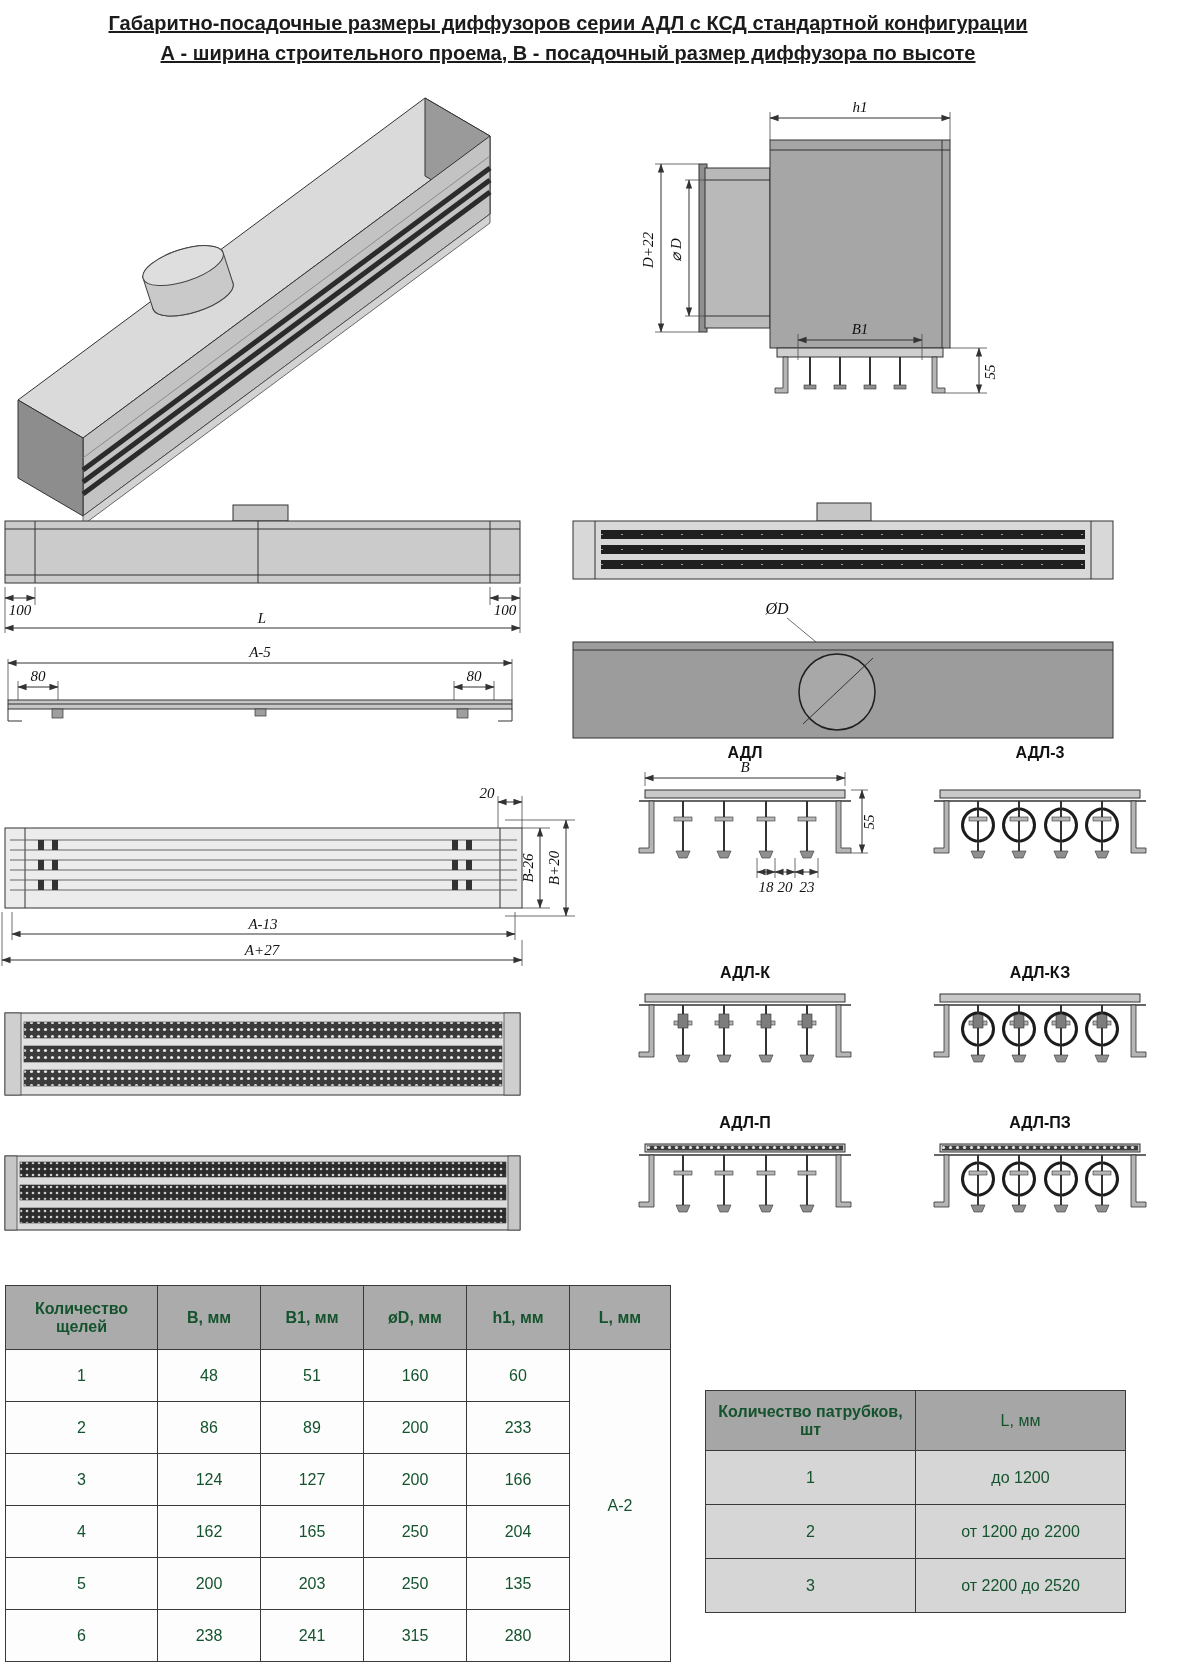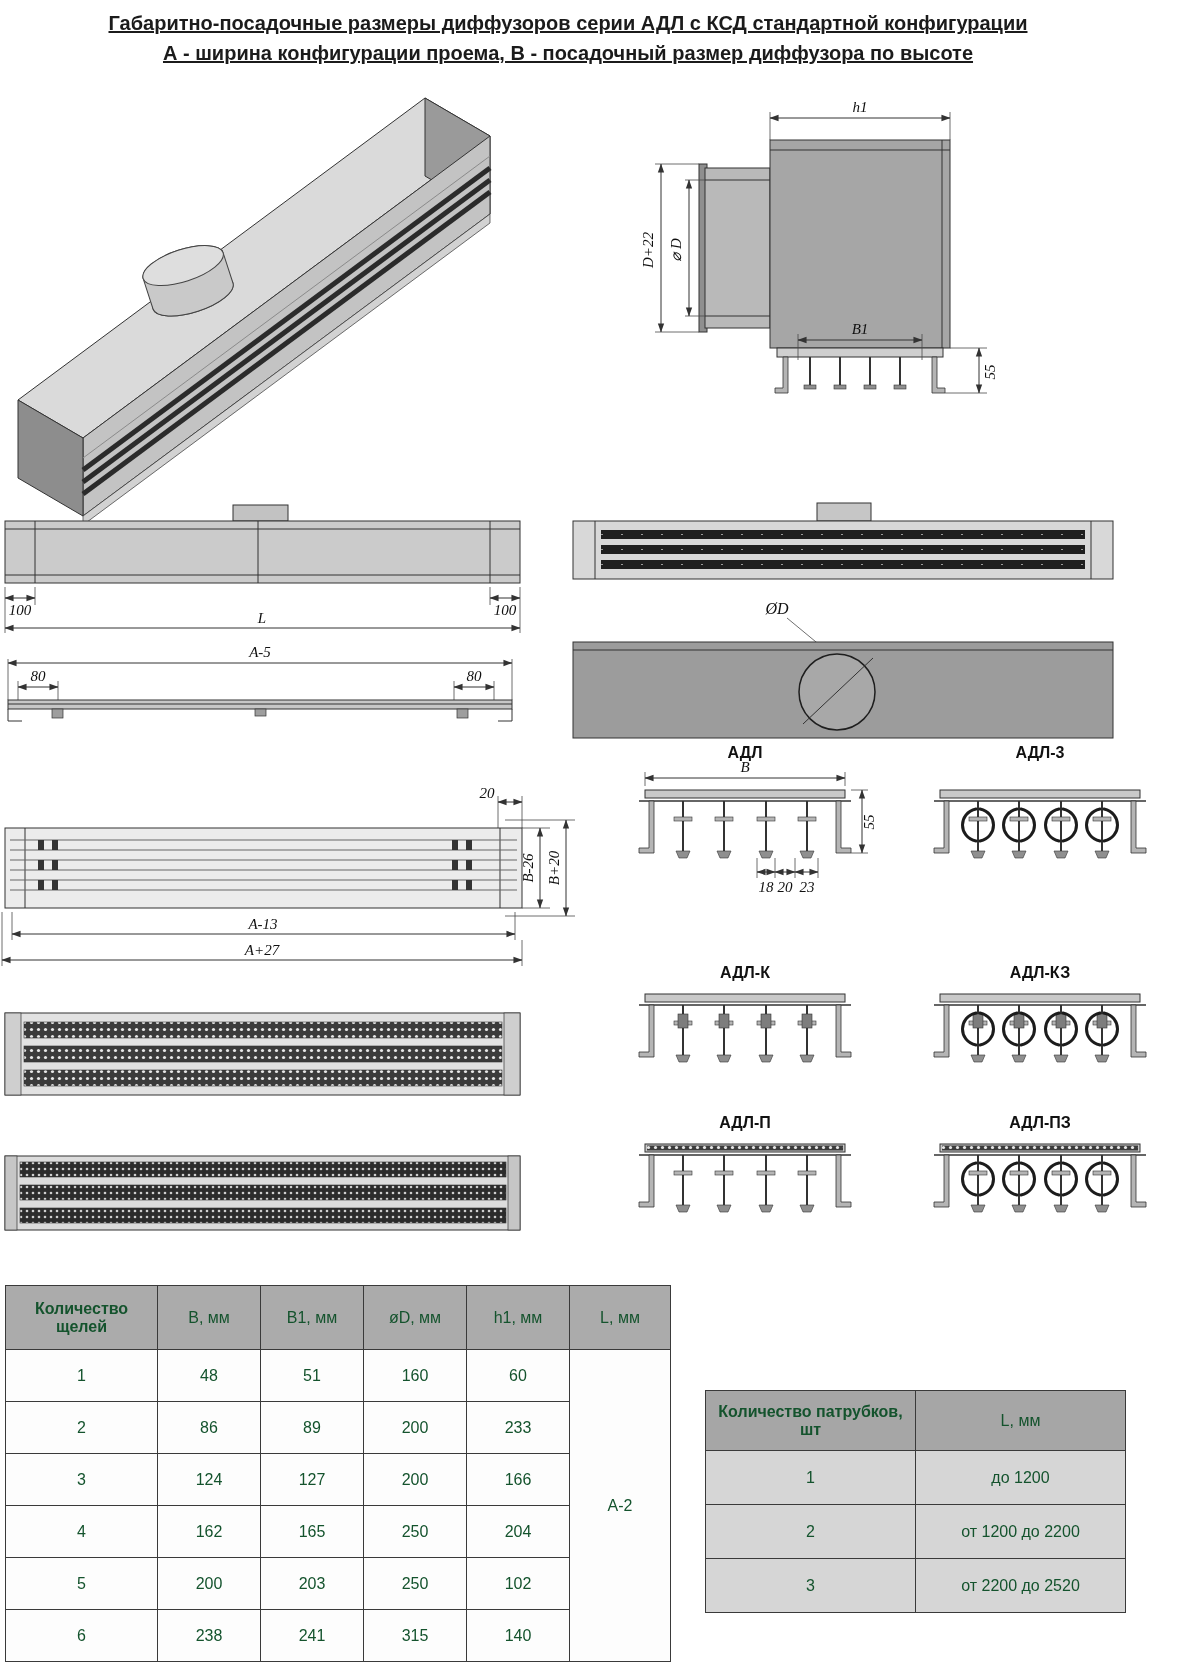--- a/index.html
+++ b/index.html
@@ -10,21 +10,21 @@
   .title div{text-decoration:underline}
   svg{display:block}
   .oln{stroke:#333;stroke-width:1;fill:none}
   .ext{stroke:#4a4a4a;stroke-width:0.8}
   .dim{stroke:#333;stroke-width:1;marker-start:url(#arr);marker-end:url(#arr)}
   .dtx{font:italic 15px "Liberation Serif",serif;fill:#101010;text-anchor:middle}
   .plabel{font:bold 16px "Liberation Sans",sans-serif;fill:#111;text-anchor:middle}
   table{border-collapse:collapse;table-layout:fixed;font-size:16px;color:#14532d}
   th,td{border:1px solid #3a3a3a;text-align:center;vertical-align:middle;padding:2px}
   .t1{width:665px}
-  .t1 th{background:#ababab;height:64px;font-weight:normal}
+  .t1 th{background:#ababab;height:64px;font-weight:bold}
   .t1 th:first-child{font-weight:bold}
   .t1 td{height:52px;background:#fdfdfd}
   .t2{width:420px}
   .t2 th{background:#a6a6a6;height:60px;font-weight:normal}
   .t2 th:first-child{font-weight:bold}
   .t2 td{height:54px;background:#d6d6d6}
 </style>
 </head>
 <body>
 
@@ -75,21 +75,21 @@
         <rect x="157" y="20" width="10" height="14"></rect>
       </g>
       <g id="prof-p-extra">
         <rect x="2" y="1.5" width="196" height="5" fill="url(#dots)"></rect>
       </g>
     </defs>
   </svg>
 
   <div class="abs title" style="left:0;top:8px">
     <div>Габаритно-посадочные размеры диффузоров серии АДЛ с КСД стандартной конфигурации</div>
-    <div>А - ширина конфигурации проема, В - посадочный размер диффузора по высоте</div>
+    <div>А - ширина строительного проема, В - посадочный размер диффузора по высоте</div>
   </div>
 
   <svg class="abs" style="left:0;top:70px" width="560" height="470">
     <polygon points="18,330 425,28 490,66 83,368" fill="#dadada" stroke="#333"></polygon>
     <polygon points="425,28 490,66 490,144 425,106" fill="#9a9a9a" stroke="#333"></polygon>
     <polygon points="83,368 490,66 490,144 83,446" fill="#c3c3c3" stroke="#333"></polygon>
     <polygon points="18,330 83,368 83,446 18,408" fill="#8d8d8d" stroke="#333"></polygon>
     <polygon points="83,446 490,144 490,153 83,455" fill="#d2d2d2" stroke="#333" stroke-width="0.7"></polygon>
     <line x1="83" y1="388" x2="490" y2="86" stroke="#8a8a8a" stroke-width="1"></line>
     <line x1="83" y1="400" x2="490" y2="98" stroke="#2b2b2b" stroke-width="5"></line>
@@ -390,28 +390,28 @@
           <td>162</td>
           <td>165</td>
           <td>250</td>
           <td>204</td>
         </tr>
         <tr>
           <td>5</td>
           <td>200</td>
           <td>203</td>
           <td>250</td>
-          <td>102</td>
+          <td>135</td>
         </tr>
         <tr>
           <td>6</td>
           <td>238</td>
           <td>241</td>
           <td>315</td>
-          <td>140</td>
+          <td>280</td>
         </tr>
       </tbody>
     </table>
   </div>
 
   <div class="abs" style="left:705px;top:1390px">
     <table class="t2">
       <colgroup>
           <col style="width:210px">
           <col style="width:210px">

